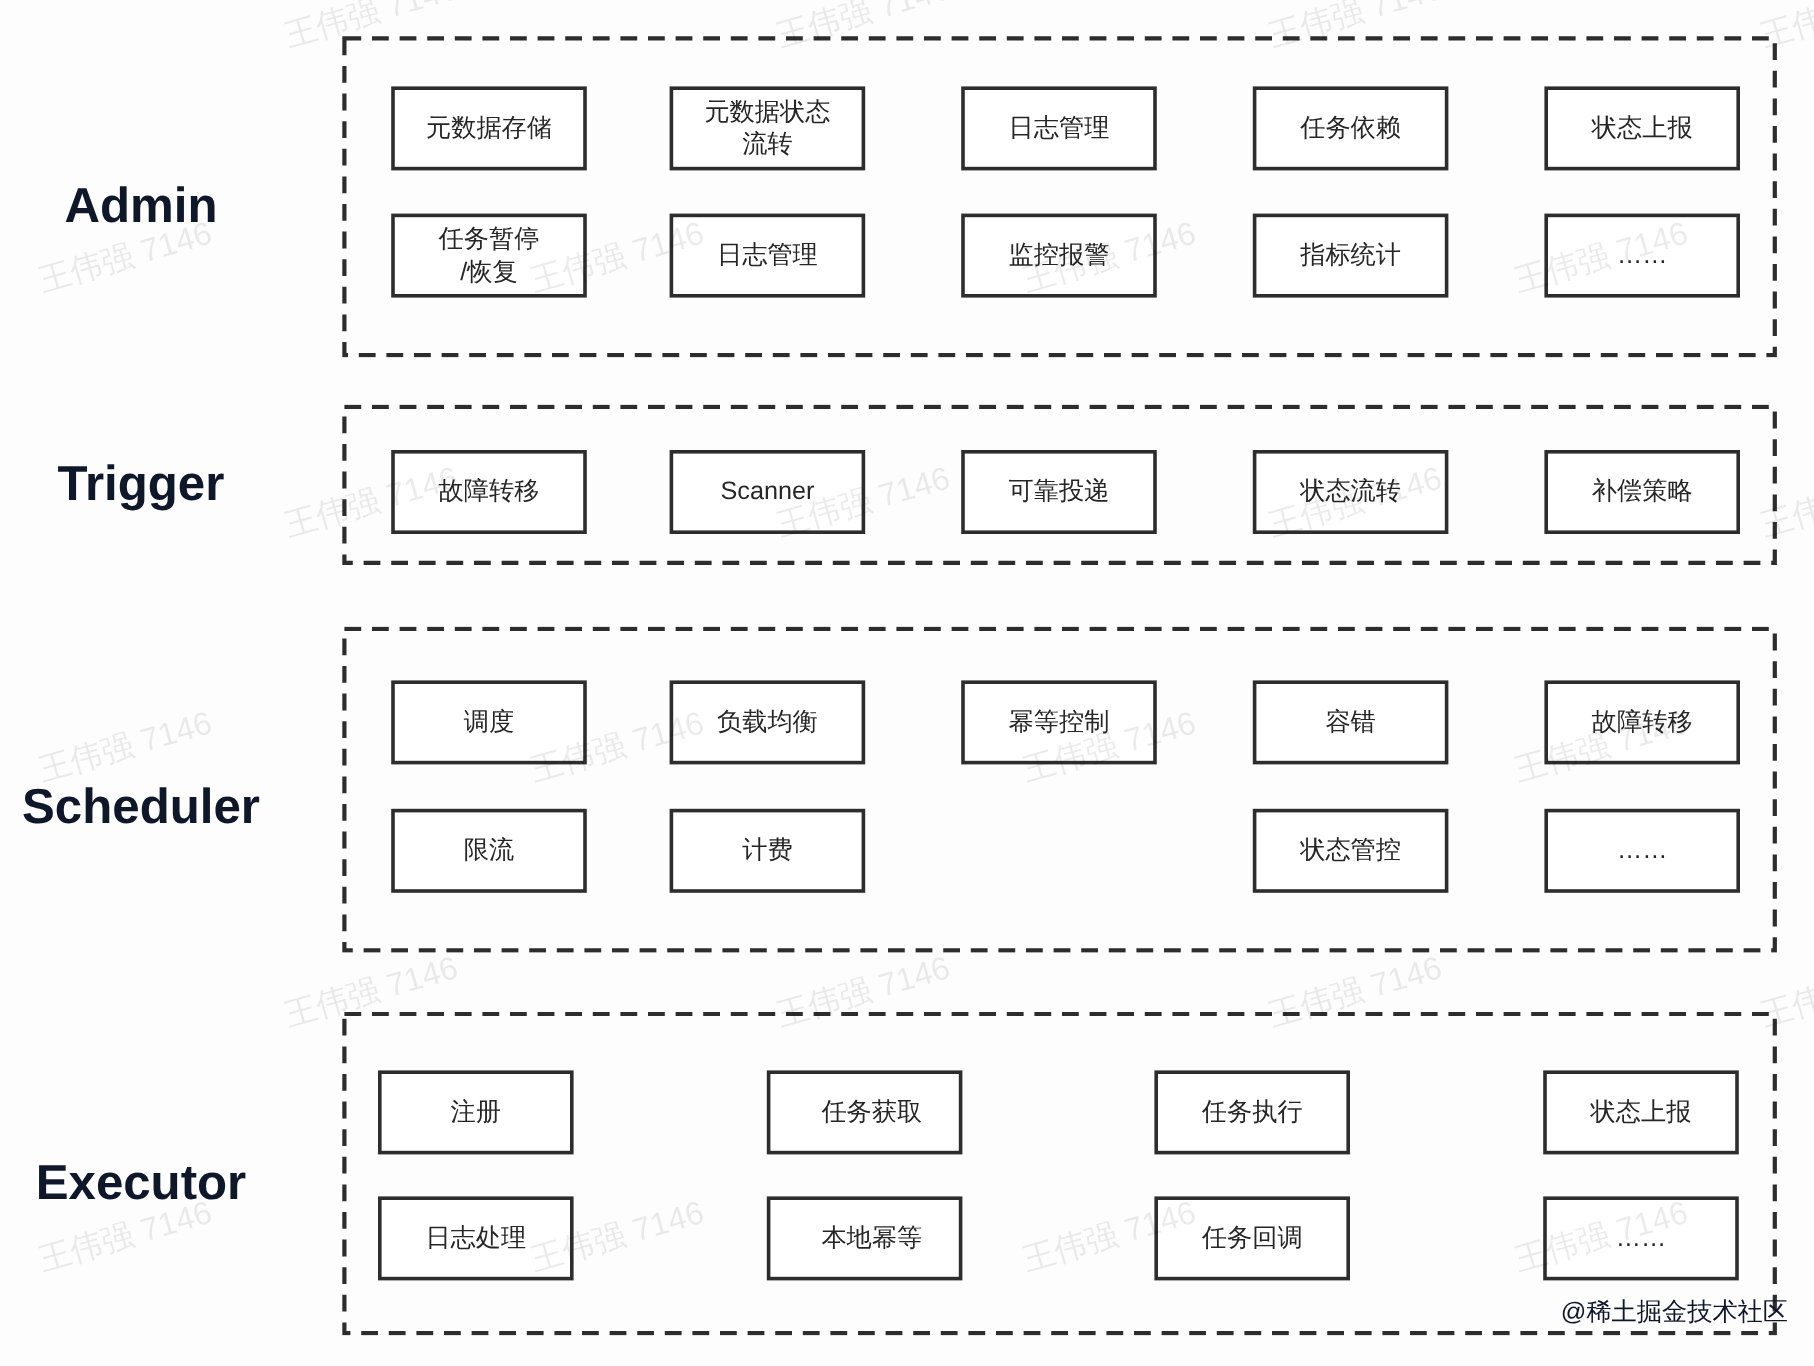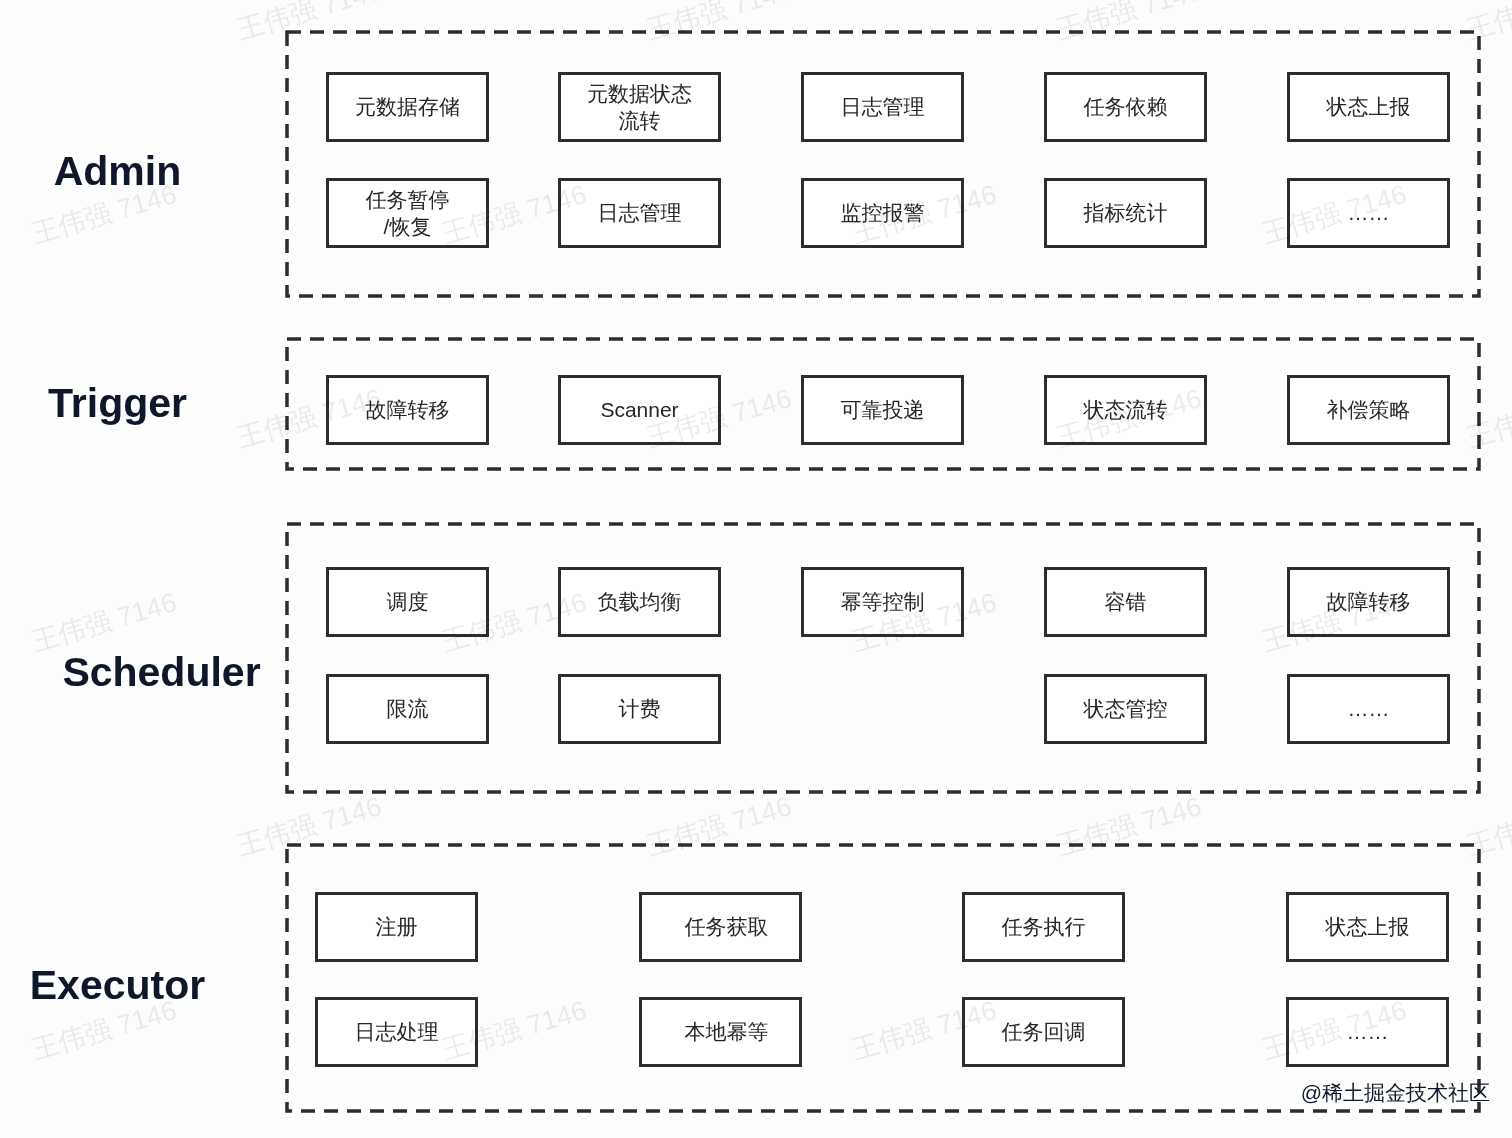--- a/index.html
+++ b/index.html
@@ -17,21 +17,21 @@
     width: 235px;
     text-align: center;
     font-size: 41px;
     font-weight: 600;
     color: #0f172a;
     line-height: 1;
     z-index: 2;
   }
   .label-admin     { top: 151px; }
   .label-trigger   { top: 383px; }
-  .label-scheduler { top: 652px; padding-left: 44px; }
+  .label-scheduler { top: 652px; }
   .label-executor  { top: 965px; }
 
   .layer { position: absolute; z-index: 1; }
   .layer-admin     { left: 285px; top: 30px;  width: 1196px; height: 268px; }
   .layer-trigger   { left: 285px; top: 337px; width: 1196px; height: 134px; }
   .layer-scheduler { left: 285px; top: 522px; width: 1196px; height: 272px; }
   .layer-executor  { left: 285px; top: 843px; width: 1196px; height: 270px; }
   .border-svg { position: absolute; left: 0; top: 0; }
 
   .node {

